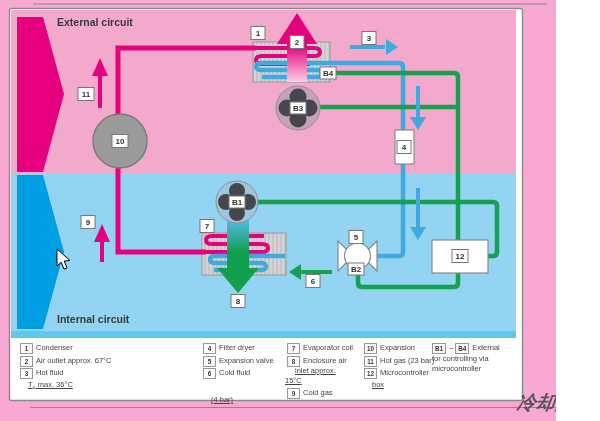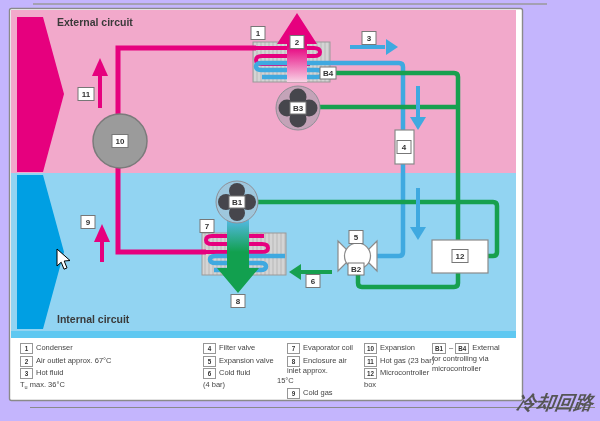--- a/index.html
+++ b/index.html
@@ -1,24 +1,24 @@
 <!DOCTYPE html>
 <html style="--magenta: #E6007E; --pink_bg: #F2A9CB; --dark_cyan: #00A0E1; --blue_bg: #92D4F2; --pipe_blue: #3FA9E0; --green: #17A04F; --component_gray: #9B9B9B; --divider_cyan: #5FC8F1;"><head>
 <meta charset="utf-8">
 <style>
   html,body{margin:0;padding:0;background:#fff;}
-  #page{position:relative;width:600px;height:421px;background:#c4b5fd;overflow:hidden;
+  #page{position:relative;width:556px;height:421px;background:#f9a8d4;overflow:hidden;
         font-family:"Liberation Sans",sans-serif;}
   svg{position:absolute;left:0;top:0;}
   .lg{position:absolute;font-size:7.5px;line-height:9px;color:#444;white-space:nowrap;}
   .nbox{display:inline-block;width:11px;height:9px;line-height:9px;font-size:6.3px;
         font-weight:bold;text-align:center;border:1px solid #979797;background:#fff;
         color:#333;margin-right:3px;vertical-align:top;}
   .bbox{width:12px;}
-  .indent{margin-left:0;}
+  .indent{margin-left:8px;text-decoration:underline;}
   .subu{font-size:5.5px;vertical-align:-2px;}
   #caption{position:absolute;left:258px;top:398px;font-family:"Liberation Serif",serif;
         font-size:14px;color:#4f4f4f;white-space:nowrap;letter-spacing:0.5px;}
   #watermark{position:absolute;left:517px;top:390px;font-family:"Liberation Serif",serif;
         font-size:19px;font-weight:bold;font-style:italic;color:#555;white-space:nowrap;
         transform:skewX(-8deg);}
   .svgtxt{font-family:"Liberation Sans",sans-serif;}
 </style>
 </head>
 <body>
@@ -200,24 +200,24 @@
   <path d="M57,249 l0,17 l4.2,-3.8 l2.8,7 l3,-1.3 l-2.8,-6.9 l5.8,-0.5 z" fill="#fff" stroke="#000" stroke-width="1"></path>
 </svg>
 
 <div>
 
   <div class="lg" style="left:20px;top:343px;"><span class="nbox">1</span><span>Condenser</span></div>
   <div class="lg" style="left:20px;top:355.5px;"><span class="nbox">2</span><span>Air outlet approx. 67°C</span></div>
   <div class="lg" style="left:20px;top:368px;"><span class="nbox">3</span><span>Hot fluid</span></div>
   <div class="lg indent" style="left:20px;top:380px;"><span>T</span><span class="subu">u</span><span> max. 36°C</span></div>
 
-  <div class="lg" style="left:203px;top:343px;"><span class="nbox">4</span><span>Filter valve</span></div>
+  <div class="lg" style="left:203px;top:343px;"><span class="nbox">4</span><span>Filter dryer</span></div>
   <div class="lg" style="left:203px;top:355.5px;"><span class="nbox">5</span><span>Expansion valve</span></div>
   <div class="lg" style="left:203px;top:368px;"><span class="nbox">6</span><span>Cold fluid</span></div>
-  <div class="lg indent" style="left:203px;top:380px;"><span>(4 bar)</span></div>
+  <div class="lg indent" style="left:203px;top:395px;"><span>(4 bar)</span></div>
 
   <div class="lg" style="left:287px;top:343px;"><span class="nbox">7</span><span>Evaporator coil</span></div>
   <div class="lg" style="left:287px;top:355.5px;"><span class="nbox">8</span><span>Enclosure air</span></div>
   <div class="lg indent" style="left:287px;top:366px;"><span>inlet approx.</span></div>
   <div class="lg indent" style="left:277px;top:376px;"><span>15°C</span></div>
   <div class="lg" style="left:287px;top:388px;"><span class="nbox">9</span><span>Cold gas</span></div>
 
   <div class="lg" style="left:364px;top:343px;"><span class="nbox">10</span><span>Expansion</span></div>
   <div class="lg" style="left:364px;top:355.5px;"><span class="nbox">11</span><span>Hot gas (23 bar)</span></div>
   <div class="lg" style="left:364px;top:368px;"><span class="nbox">12</span><span>Microcontroller</span></div>

